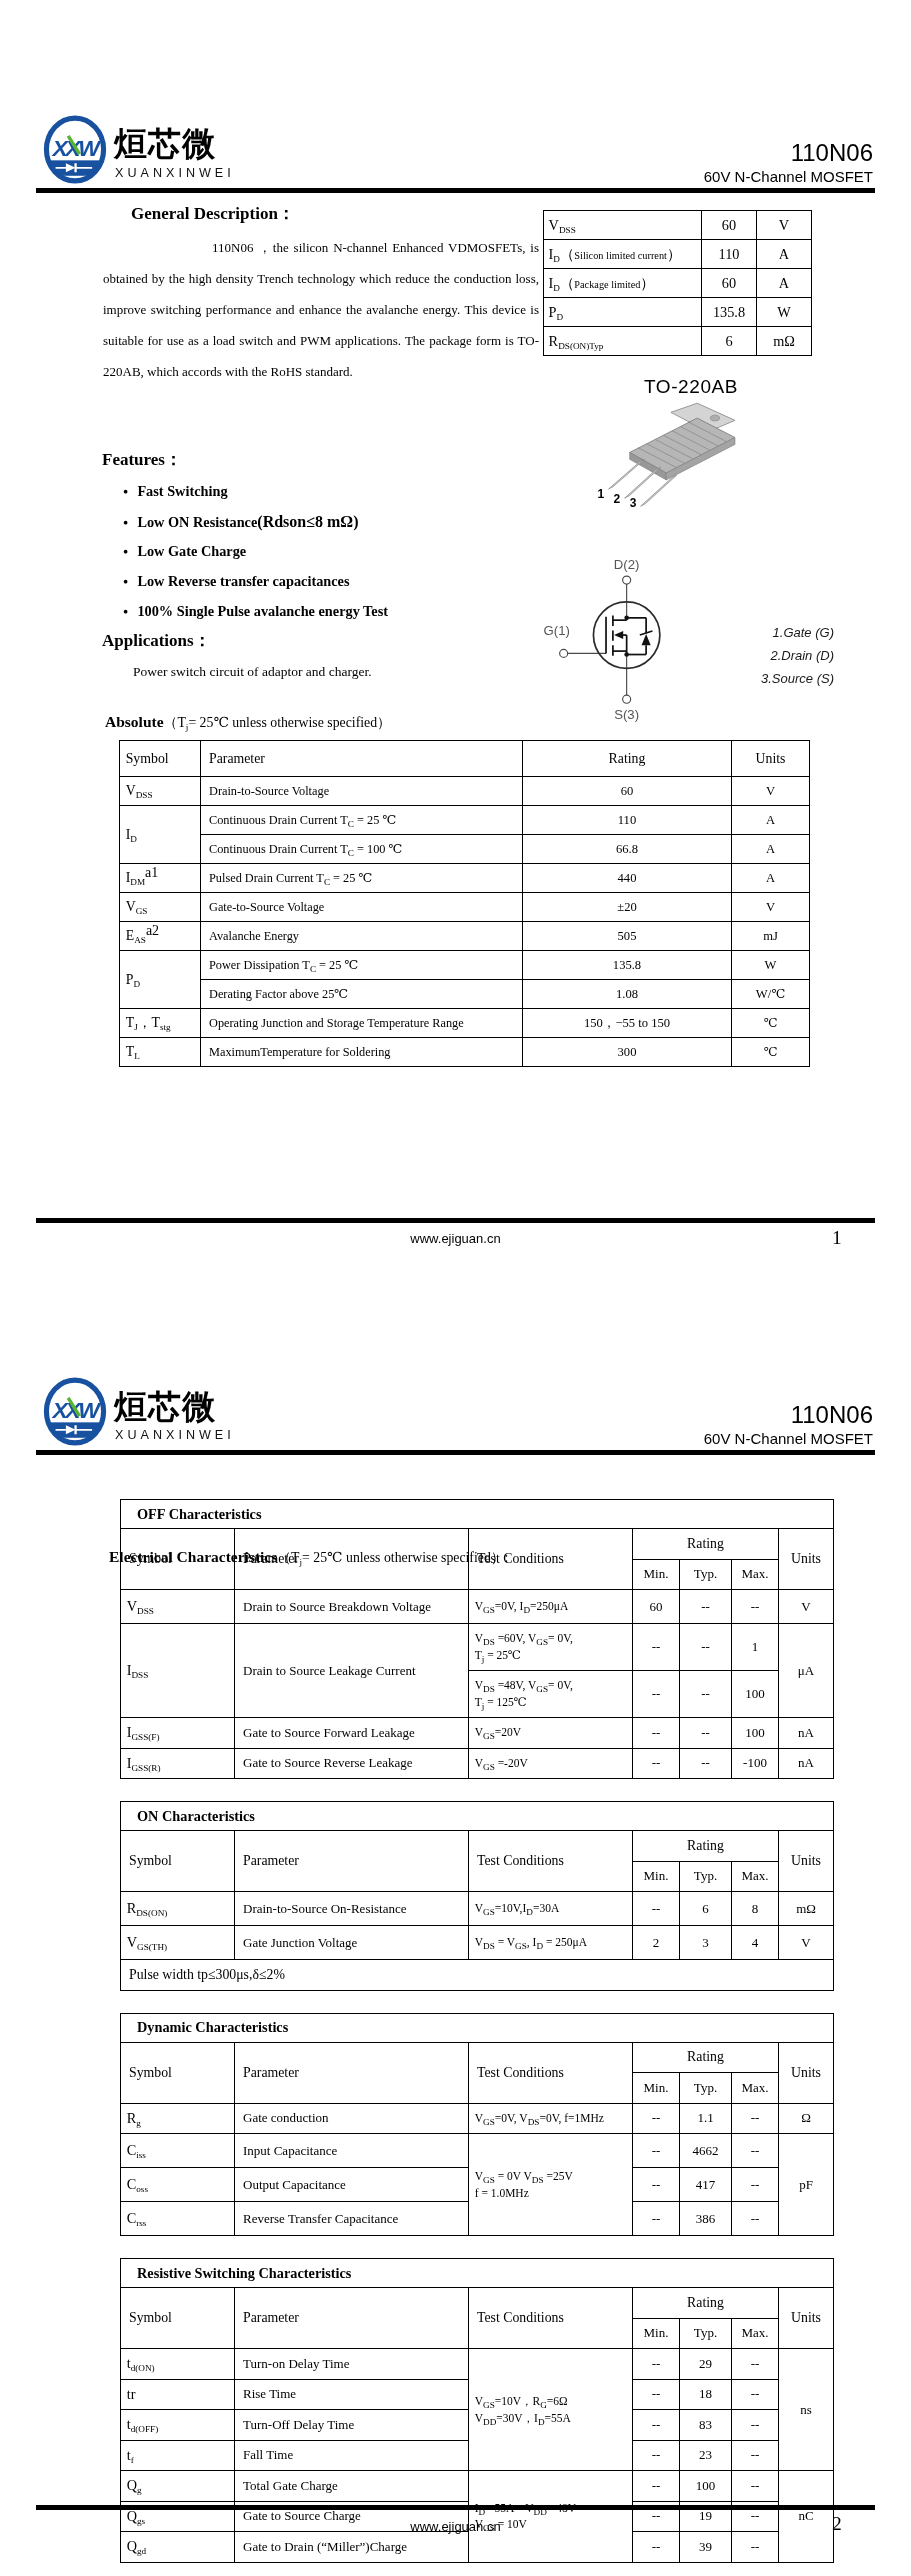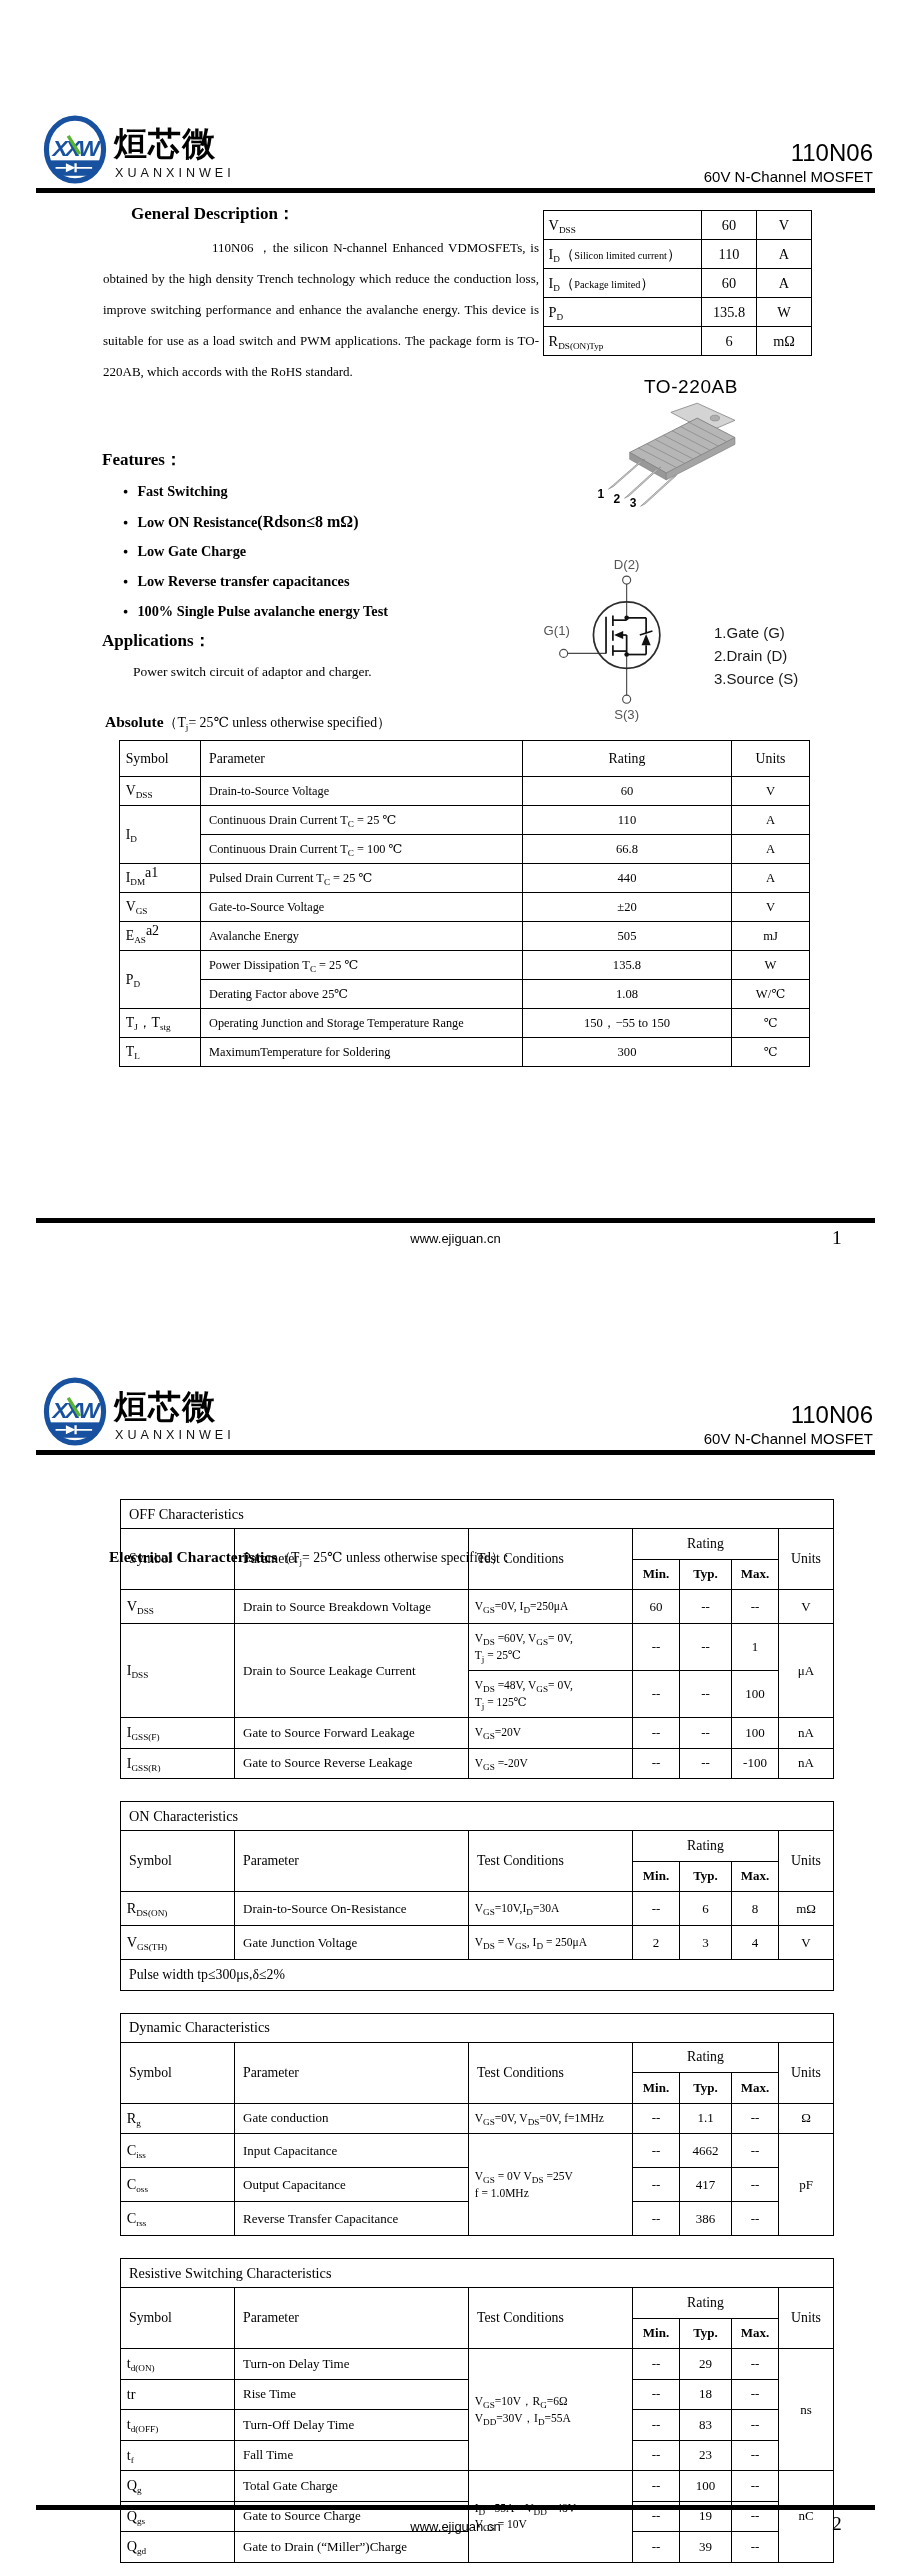--- a/index.html
+++ b/index.html
@@ -38,37 +38,37 @@
   .abs-t{width:691px;border:1.7px solid #000;font-size:12.6px;}
   .abs-t td{border:1.1px solid #000;height:26px;}
   .abs-t tr.hd td{height:33px;font-size:13.8px;border-bottom:1.7px solid #000;}
   .abs-t td.sym{padding-left:5.7px;font-size:13.8px;}
   .abs-t td.par{padding-left:8px;font-size:12.3px;}
   .abs-t td.c{text-align:center;}
   .abs-t tr.gs td{border-top:1.7px solid #000;}
   
   .e-t{width:713px;border:1.7px solid #000;font-size:12.6px;margin-bottom:22px;}
   .e-t td{border:1.1px solid #000;}
-  .e-t tr.tit td{height:26px;font-weight:normal;font-size:14.3px;padding-left:8px;border-bottom:1.7px solid #000;}
+  .e-t tr.tit td{height:26px;font-weight:bold;font-size:14.3px;padding-left:16px;border-bottom:1.7px solid #000;}
   .e-t tr.h1 td{height:27.5px;font-size:13.8px;}
-  .e-t tr.h2 td{height:27.5px;font-size:13px;text-align:center;border-bottom:1.7px solid #000;font-weight:bold;}
+  .e-t tr.h2 td{height:27.5px;font-size:13px;text-align:center;border-bottom:1.7px solid #000;}
   .e-t td.hl{padding-left:8px;font-size:13.8px;}
   .e-t td.rc{text-align:center;}
   .e-t td.sym{padding-left:5.7px;font-size:14.3px;height:27.5px;}
   .e-t td.par{padding-left:8px;font-size:13px;}
   .e-t td.cnd{padding-left:5.7px;font-size:11.5px;line-height:1.45;}
   .e-t td.c{text-align:center;font-size:13px;}
   .e-t tr.note td{height:27.5px;font-size:13.8px;padding-left:8px;}
   .e-t tr.tall td{height:44px;}
   .e-t tr.med td{height:31px;}
   
   .furl{width:911px;text-align:center;font-size:13px;}
   .fpage{font-size:19.5px;}
   
-  .legend{width:120px;text-align:left;font-size:15px;line-height:23px;color:#1a1a1a;white-space:nowrap;}
+  .legend{width:120px;text-align:right;font-size:13px;line-height:23px;color:#1a1a1a;white-space:nowrap;font-style:italic;}
   .to220-label{width:132px;text-align:center;font-size:19px;letter-spacing:0.6px;}
   .app-text{font-size:13.5px;}
 </style>
 </head>
 <body>
 
 <div class="sheet">
 
   <svg class="abs" style="left:43px;top:115px" width="64" height="69" viewBox="0 0 112 120">
     <ellipse cx="56" cy="60" rx="50" ry="55" fill="#fff" stroke="#17519f" stroke-width="9"></ellipse>

